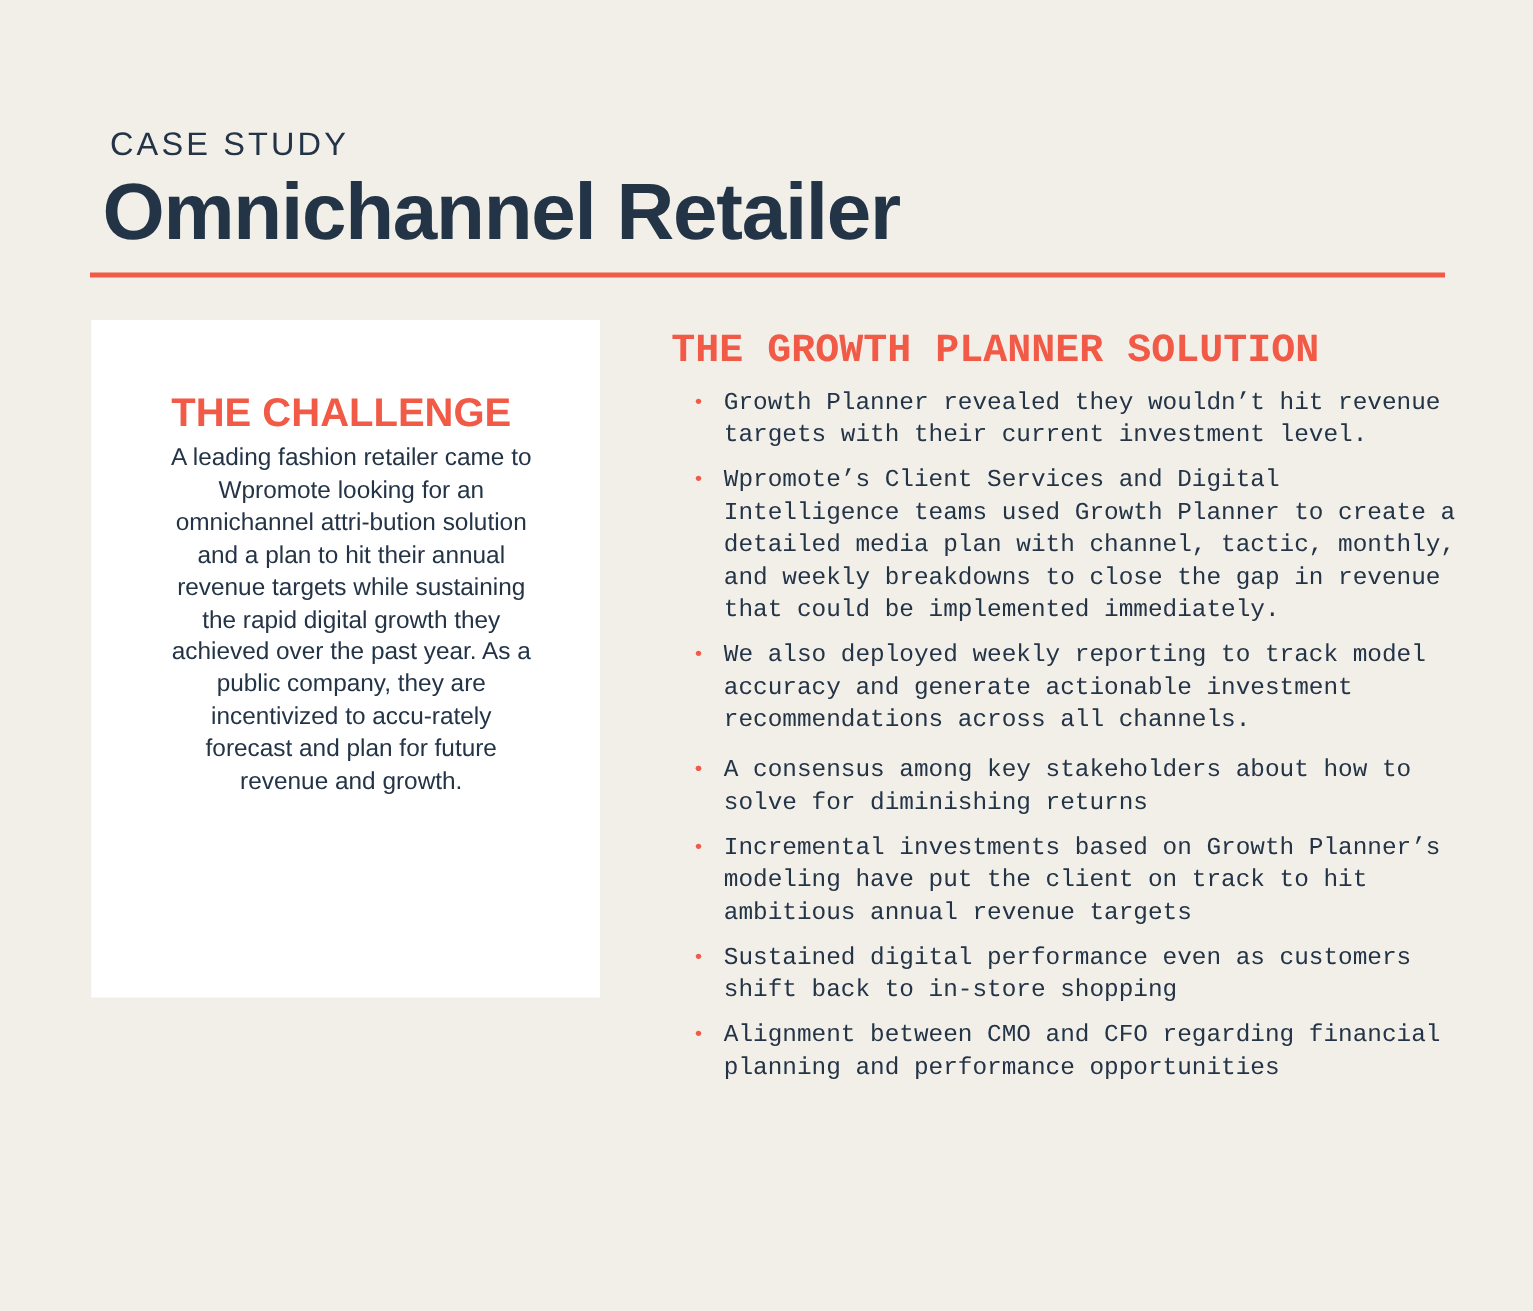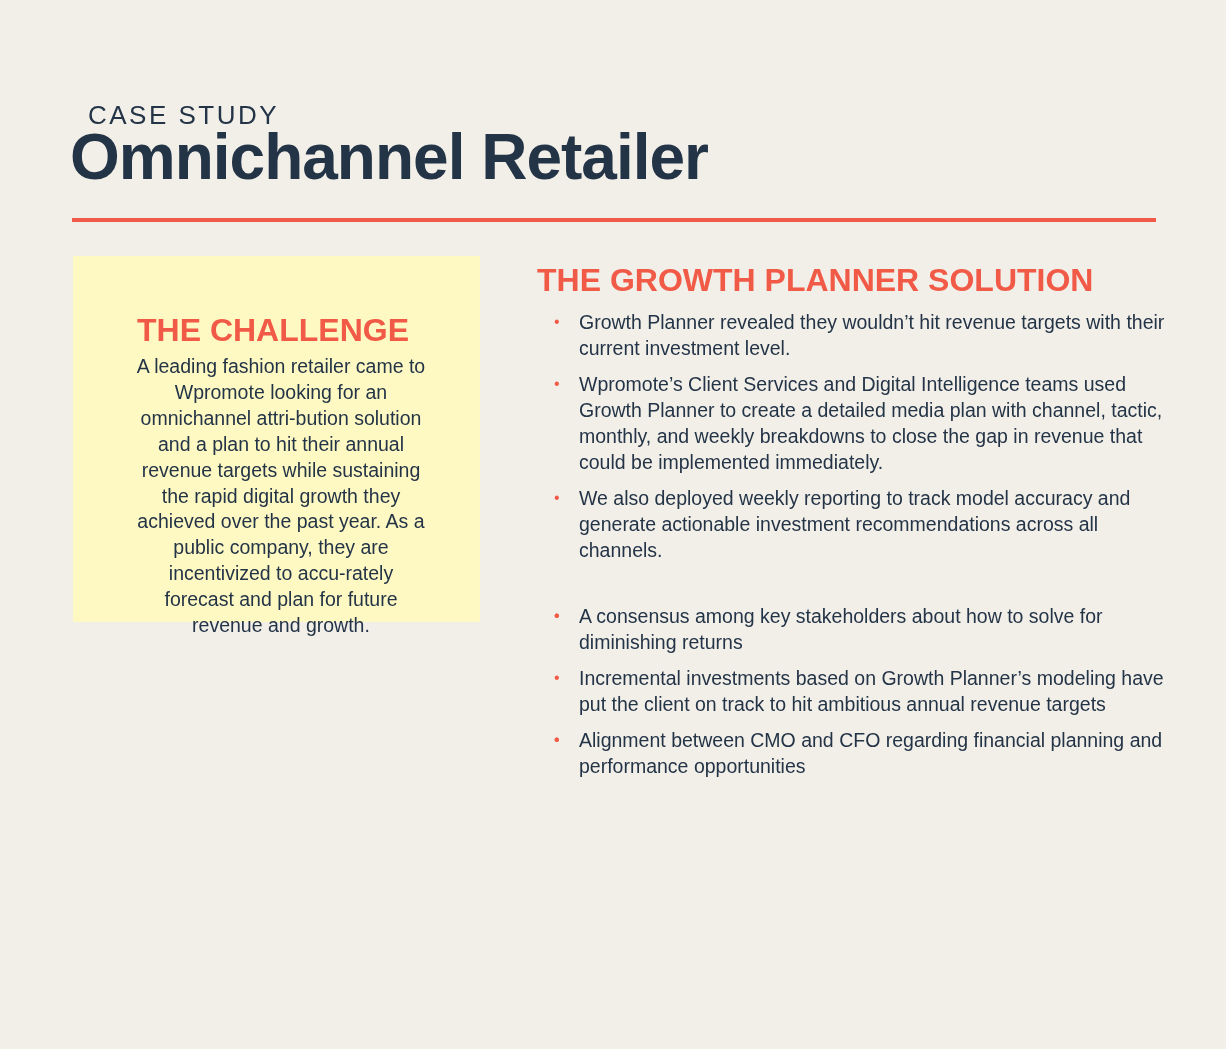--- a/index.html
+++ b/index.html
@@ -26,38 +26,38 @@
     margin: 16px;
   }
   .title {
     position: absolute;
     left: 70px;
     top: 122px;
     font-size: 64px;
     font-weight: 700;
     letter-spacing: -1px;
     color: #243447;
-    margin: 0;
+    margin: 12px;
     line-height: 1.1;
   }
   .rule {
     position: absolute;
     left: 72px;
     top: 218px;
     width: 1084px;
     height: 4px;
     background: #f15a46;
   }
   .challenge-card {
     position: absolute;
     left: 73px;
     top: 256px;
     width: 407px;
-    height: 366px;
-    background: #fef9c3;
+    height: 542px;
+    background: #ffffff;
   }
   .challenge-heading {
     position: absolute;
     left: 64px;
     top: 56px;
     margin: 0;
     font-size: 32px;
     font-weight: 700;
     color: #f15a46;
     letter-spacing: 0px;
@@ -70,20 +70,21 @@
     margin: 0;
     font-size: 19.5px;
     line-height: 25.9px;
     color: #243447;
     text-align: center;
   }
   .section {
     position: absolute;
     left: 537px;
     width: 630px;
+    font-family: Liberation Mono, monospace;
   }
   .section-heading {
     margin: 0;
     font-size: 32px;
     font-weight: 700;
     color: #f15a46;
     white-space: nowrap;
   }
   .bullets {
     list-style: none;
@@ -148,19 +149,20 @@
     <li class="bullet-item">
       <span class="bullet-dot">•</span>
       <span>A consensus among key stakeholders about how to solve for diminishing returns</span>
     </li>
     <li class="bullet-item">
       <span class="bullet-dot">•</span>
       <span>Incremental investments based on Growth Planner’s modeling have put the client on track to hit ambitious annual revenue targets</span>
     </li>
     <li class="bullet-item">
       <span class="bullet-dot">•</span>
+      <span>Sustained digital performance even as customers shift back to in-store shopping</span>
     </li>
     <li class="bullet-item">
       <span class="bullet-dot">•</span>
       <span>Alignment between CMO and CFO regarding financial planning and performance opportunities</span>
     </li>
   </ul>
 </div>
 
 </body></html>

